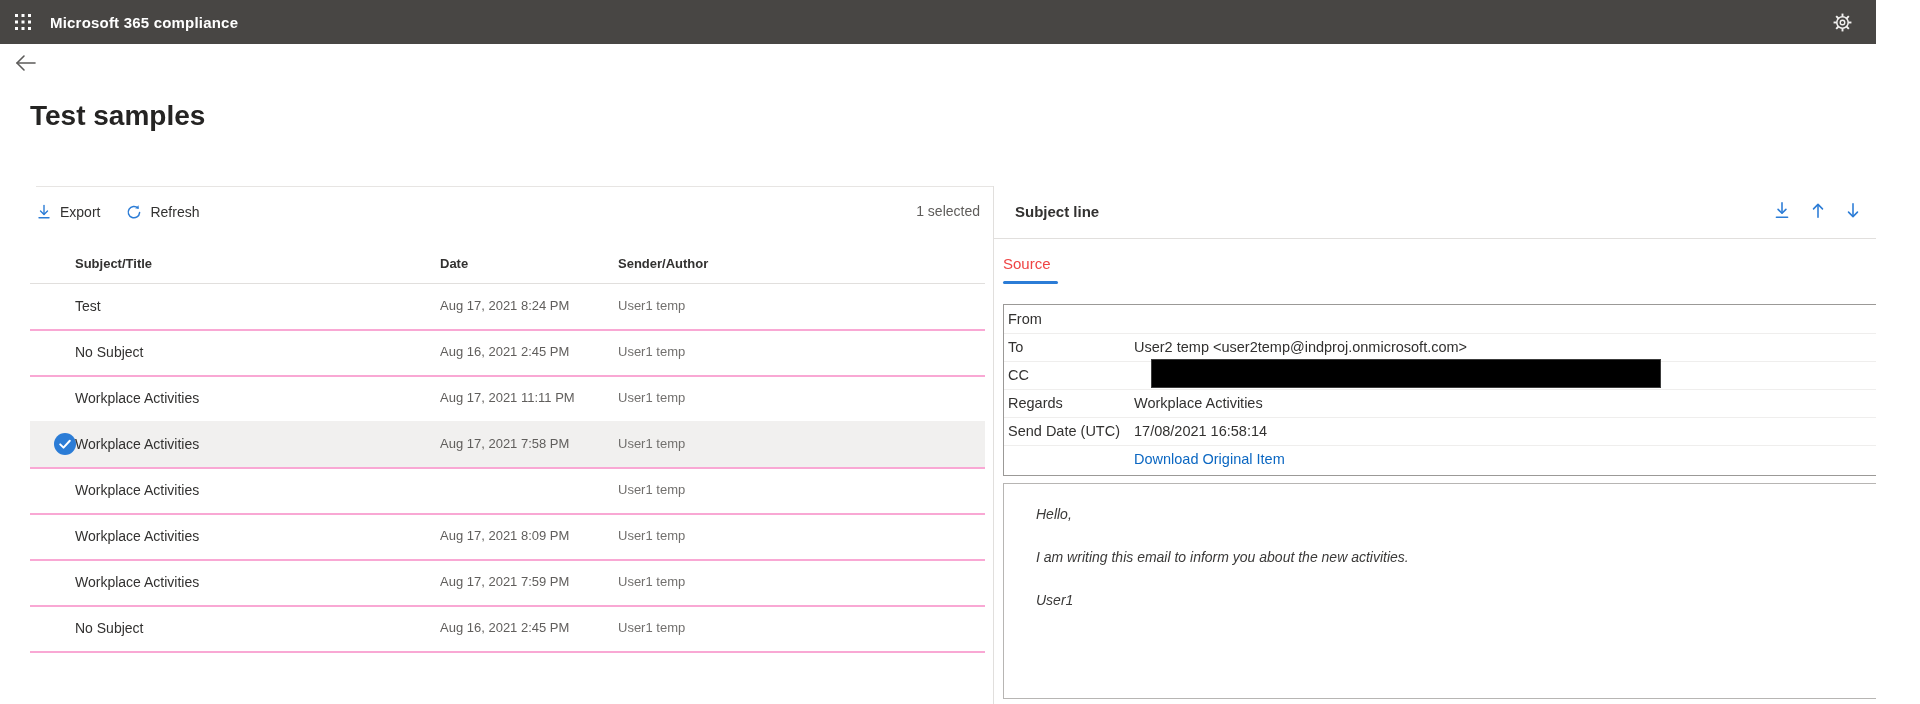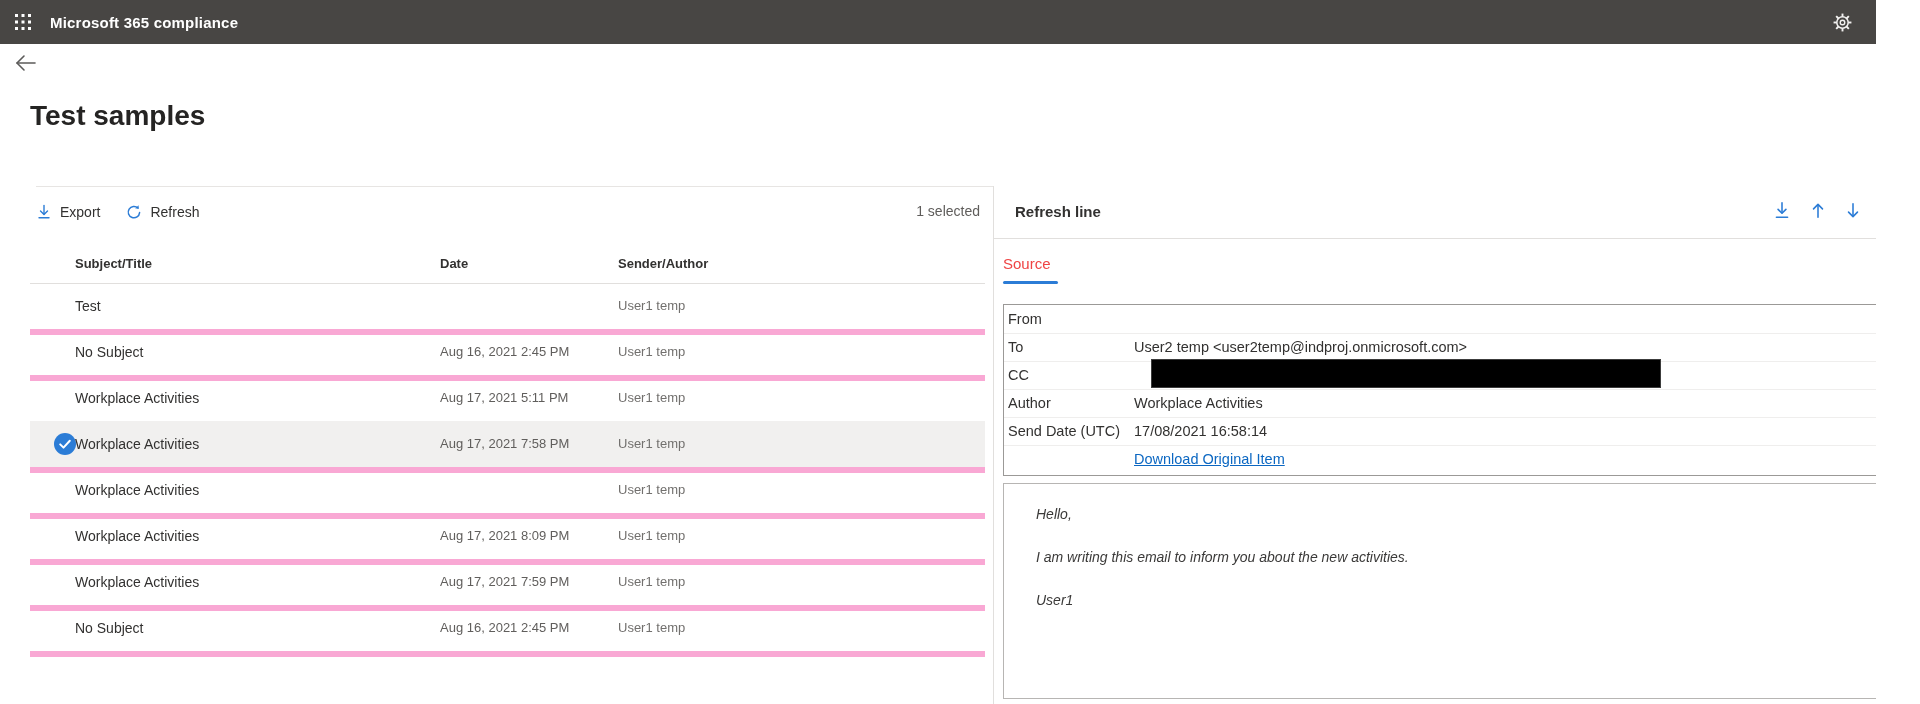--- a/index.html
+++ b/index.html
@@ -21,21 +21,21 @@
   
   .cmdbar-topline{position:absolute;left:36px;top:186px;width:957px;height:0;border-top:1px solid #e7e5e3;}
   .cmdbar{position:absolute;left:36px;top:198px;height:28px;display:flex;align-items:center;gap:26px;justify-content:flex-end;}
   .cmd-btn{display:flex;align-items:center;gap:8px;font-size:14px;color:#323130;cursor:pointer;}
   .selected-count{position:absolute;left:830px;top:203px;width:150px;text-align:right;font-size:14px;color:#5f5d5b;}
 
   
   .thead{position:absolute;left:30px;top:242px;width:955px;height:41px;border-bottom:1px solid #e1dfdd;font-size:13px;font-weight:700;color:#323130;}
   .thead span{position:absolute;top:14px;cursor:pointer;}
   .col-subject{left:45px;} .col-date{left:410px;} .col-sender{left:588px;}
-  .trow{position:absolute;left:30px;width:955px;height:46px;border-bottom:6px solid #f9a8d4;cursor:pointer;}
+  .trow{position:absolute;left:30px;width:955px;height:46px;border-bottom:2px solid #f9a8d4;cursor:pointer;}
   .trow.selected{background:#f1f0ef;}
   .trow .cell{position:absolute;top:0;line-height:46px;white-space:nowrap;}
   .cell.subject{left:45px;font-size:14px;color:#323130;}
   .cell.date{left:410px;font-size:13px;color:#605e5c;}
   .cell.sender{left:588px;font-size:13px;color:#72706e;}
   .row-check{position:absolute;left:24px;top:12px;width:22px;height:22px;}
 
   
   .vdivider{position:absolute;left:993px;top:186px;width:0;height:518px;border-left:1px solid #e1dfdd;}
 
@@ -45,21 +45,21 @@
   .preview-hdivider{position:absolute;left:994px;top:238px;width:926px;border-top:1px solid #e1dfdd;}
   .tab-source{position:absolute;left:1003px;top:255px;font-size:15px;color:#ef4444;cursor:pointer;}
   .tab-underline{position:absolute;left:1003px;top:281px;width:55px;height:3px;background:#2b7cd6;border-radius:2px;}
 
   .hdrbox{position:absolute;left:1003px;top:304px;width:919px;height:170px;border:1px solid #9b9997;background:#fff;}
   .hdr-row{position:absolute;left:0;width:100%;height:28px;border-bottom:1px solid #efeeed;}
   .hdr-row:last-child{border-bottom:none;}
   .hdr-label{position:absolute;left:4px;top:0;line-height:28px;font-size:14.5px;color:#323130;white-space:nowrap;}
   .hdr-value{position:absolute;left:130px;top:0;line-height:28px;font-size:14.5px;color:#323130;white-space:nowrap;}
   .redaction-bar{position:absolute;left:147px;top:-2px;width:508px;height:27px;background:#000;border:1px solid #3c3c3c;}
-  .dl-link{position:absolute;left:130px;top:0;line-height:28px;font-size:14.5px;color:#0b67c2;text-decoration:underline;cursor:pointer;white-space:nowrap;}
+  .dl-link{position:absolute;left:130px;top:0;line-height:28px;font-size:14.5px;color:#0b67c2;cursor:pointer;white-space:nowrap;}
 
   .bodybox{position:absolute;left:1003px;top:483px;width:919px;height:216px;border:1px solid #b7b5b3;background:#fff;
            padding:20px 20px 0 32px;box-sizing:border-box;}
   .body-line{font-size:14px;color:#3b3a39;line-height:21.5px;min-height:21.5px;white-space:pre;font-style:italic;}
 
   svg{display:block;}
 </style>
 </head>
 <body>
 
@@ -136,30 +136,31 @@
   <div class="selected-count">1 selected</div>
 
   <div class="thead">
     <span class="col-subject">Subject/Title</span>
     <span class="col-date">Date</span>
     <span class="col-sender">Sender/Author</span>
   </div>
 
   <div class="trow" style="top:283px">
     <span class="cell subject">Test</span>
+    <span class="cell date">Aug 17, 2021 8:24 PM</span>
     <span class="cell sender">User1 temp</span>
   </div>
   <div class="trow" style="top:329px">
     <span class="cell subject">No Subject</span>
     <span class="cell date">Aug 16, 2021 2:45 PM</span>
     <span class="cell sender">User1 temp</span>
   </div>
   <div class="trow" style="top:375px">
     <span class="cell subject">Workplace Activities</span>
-    <span class="cell date">Aug 17, 2021 5:11 PM</span>
+    <span class="cell date">Aug 17, 2021 11:11 PM</span>
     <span class="cell sender">User1 temp</span>
   </div>
   <div class="trow selected" style="top:421px">
     <span class="row-check">
       <svg width="22" height="22" viewBox="0 0 22 22">
         <circle cx="11" cy="11" r="11" fill="#2b7cd6"></circle>
         <path d="M6.2 11.4l3.3 3.2 6.3-6.8" stroke="#ffffff" stroke-width="2" fill="none" stroke-linecap="round" stroke-linejoin="round"></path>
       </svg>
     </span>
     <span class="cell subject">Workplace Activities</span>
@@ -181,21 +182,21 @@
     <span class="cell sender">User1 temp</span>
   </div>
   <div class="trow" style="top:605px">
     <span class="cell subject">No Subject</span>
     <span class="cell date">Aug 16, 2021 2:45 PM</span>
     <span class="cell sender">User1 temp</span>
   </div>
 
   <div class="vdivider"></div>
 
-  <div class="preview-title">Refresh line</div>
+  <div class="preview-title">Subject line</div>
 
   <div class="preview-icons">
     <span class="picon" style="left:1773px">
       <svg width="18" height="19" viewBox="0 0 16 17" fill="none" stroke="#2b7cd6" stroke-width="1.4" stroke-linecap="round" stroke-linejoin="round">
         <path d="M8 1.5v9"></path>
           <path d="M4.5 7.5 8 11l3.5-3.5"></path>
           <path d="M3 14.5h10"></path>
       </svg>
     </span>
     <span class="picon" style="left:1809px">
@@ -237,21 +238,21 @@
     </div>
     <div class="hdr-row" style="top:28px">
       <span class="hdr-label">To</span>
       <span class="hdr-value">User2 temp &lt;user2temp@indproj.onmicrosoft.com&gt;</span>
     </div>
     <div class="hdr-row" style="top:56px">
       <span class="hdr-label">CC</span>
       <span class="redaction-bar"></span>
     </div>
     <div class="hdr-row" style="top:84px">
-      <span class="hdr-label">Author</span>
+      <span class="hdr-label">Regards</span>
       <span class="hdr-value">Workplace Activities</span>
     </div>
     <div class="hdr-row" style="top:112px">
       <span class="hdr-label">Send Date (UTC)</span>
       <span class="hdr-value">17/08/2021 16:58:14</span>
     </div>
     <div class="hdr-row" style="top:140px;border-bottom:none">
       <span class="dl-link">Download Original Item</span>
     </div>
   </div>

